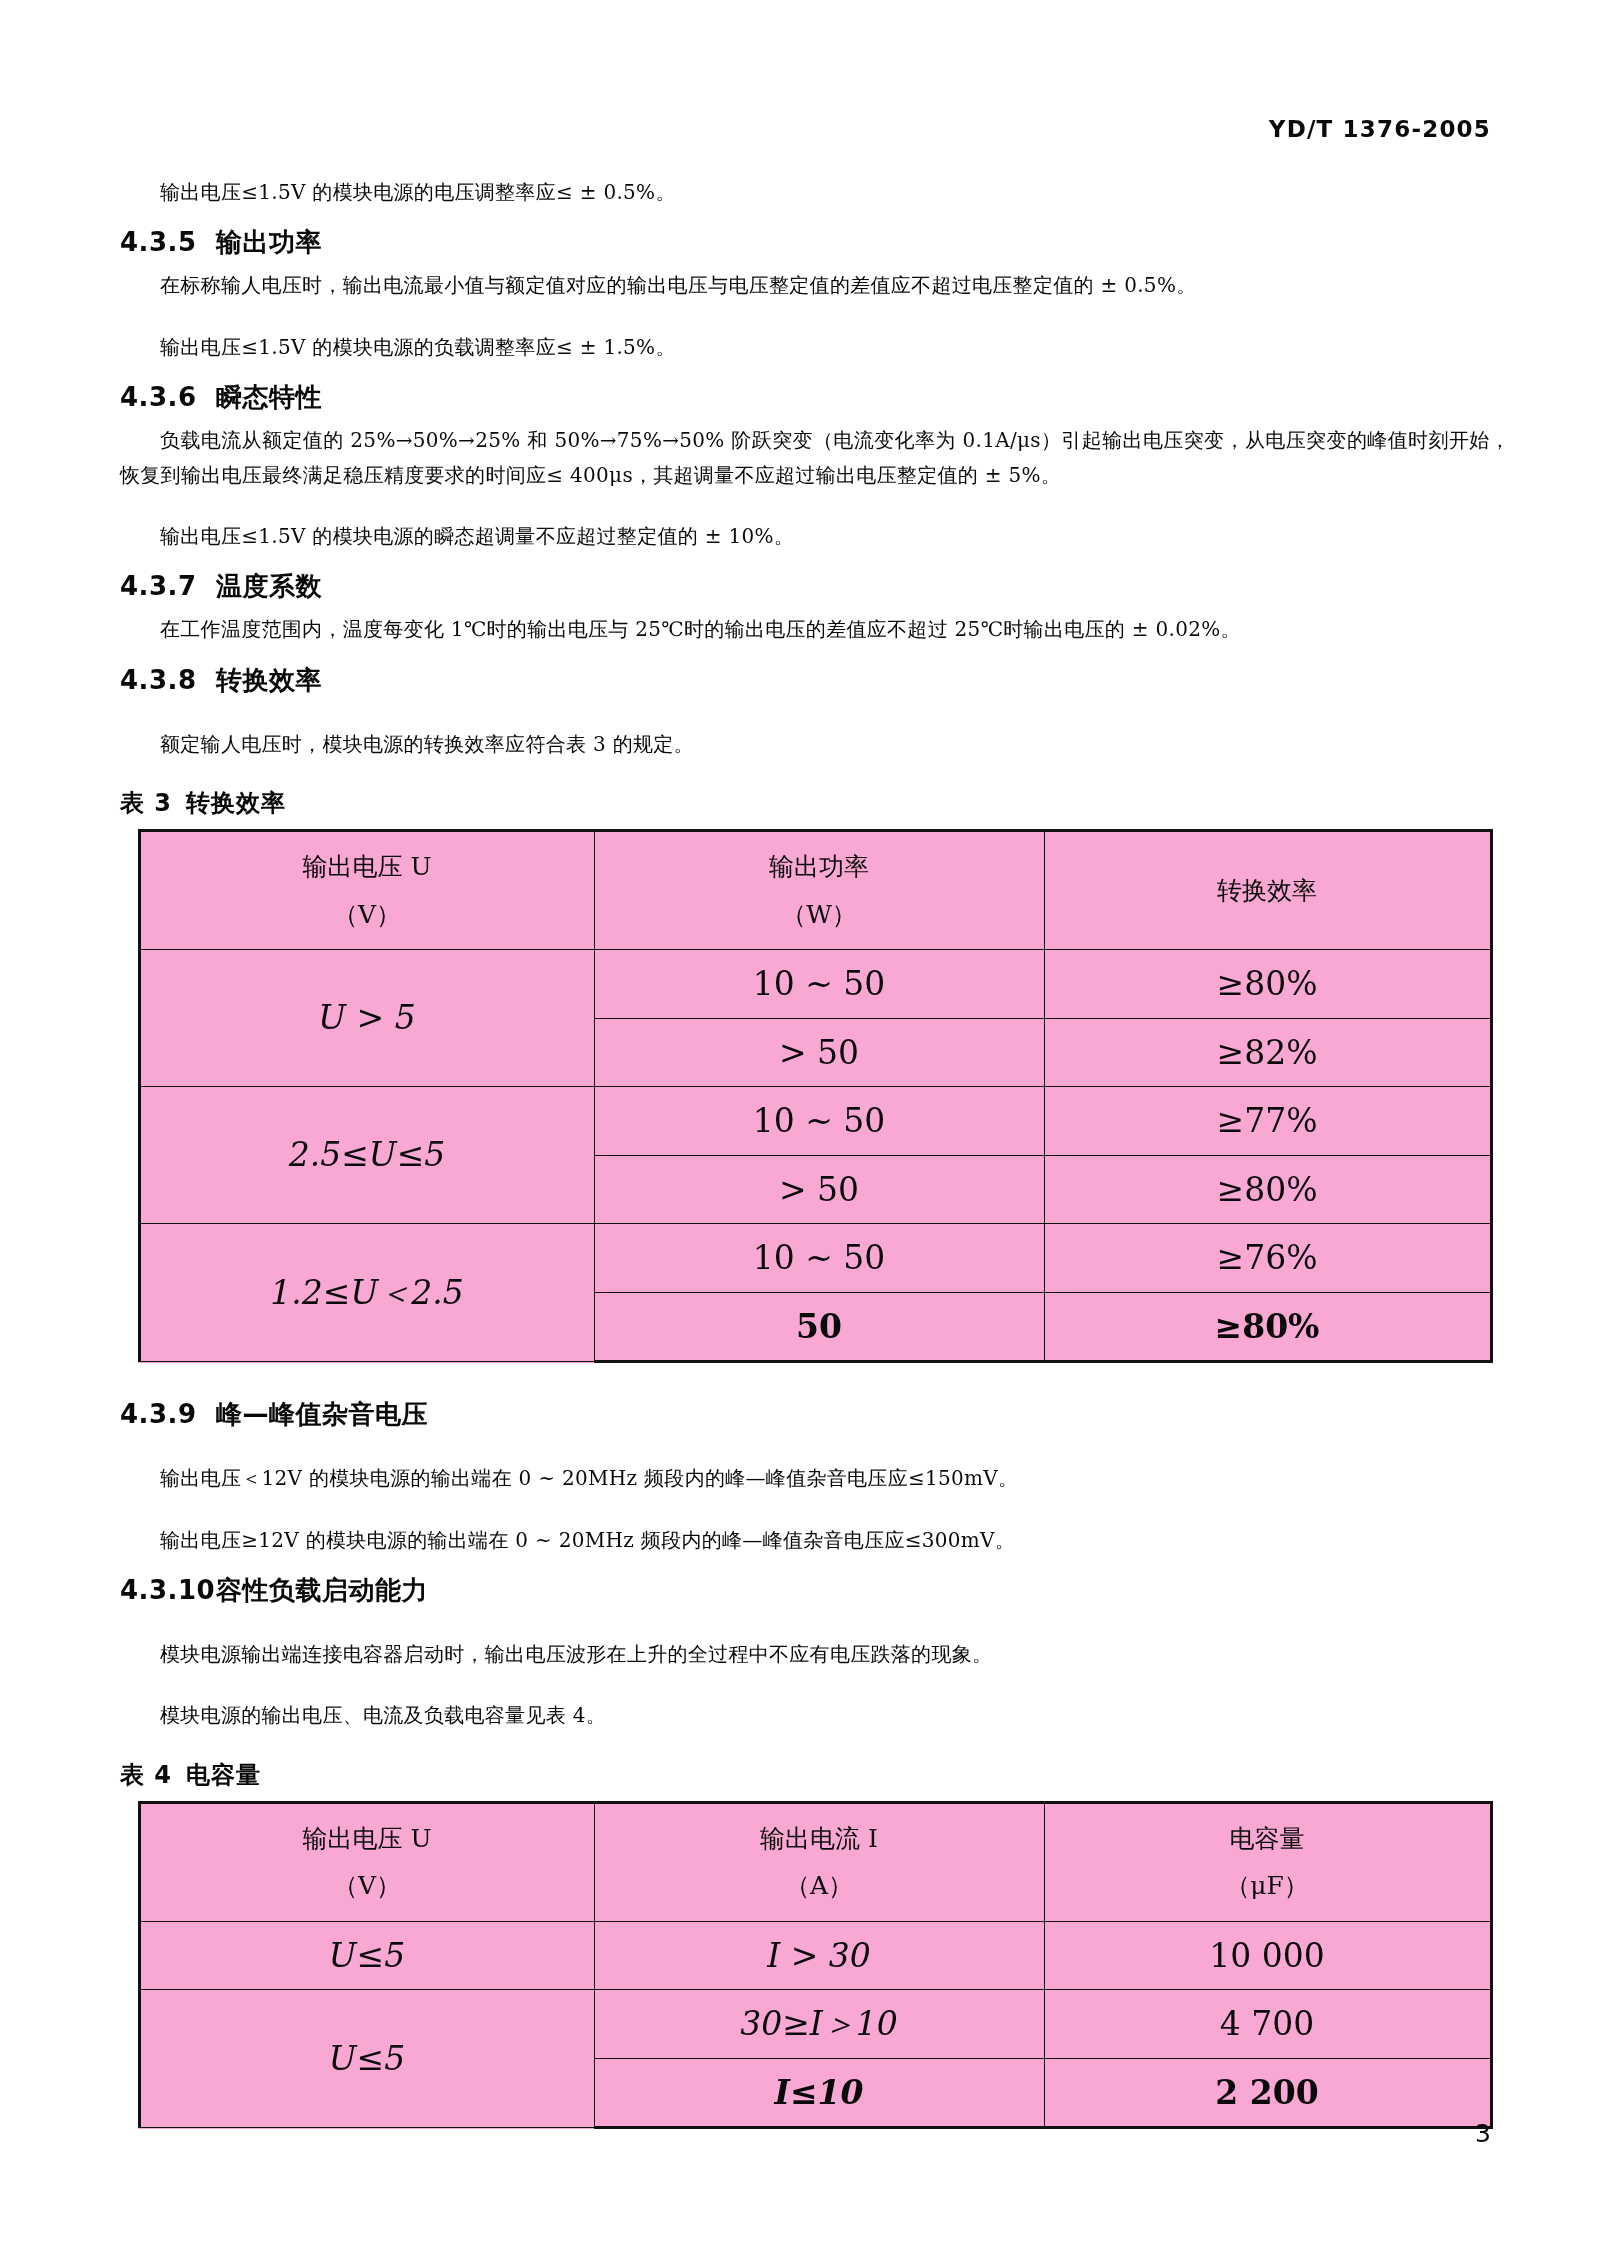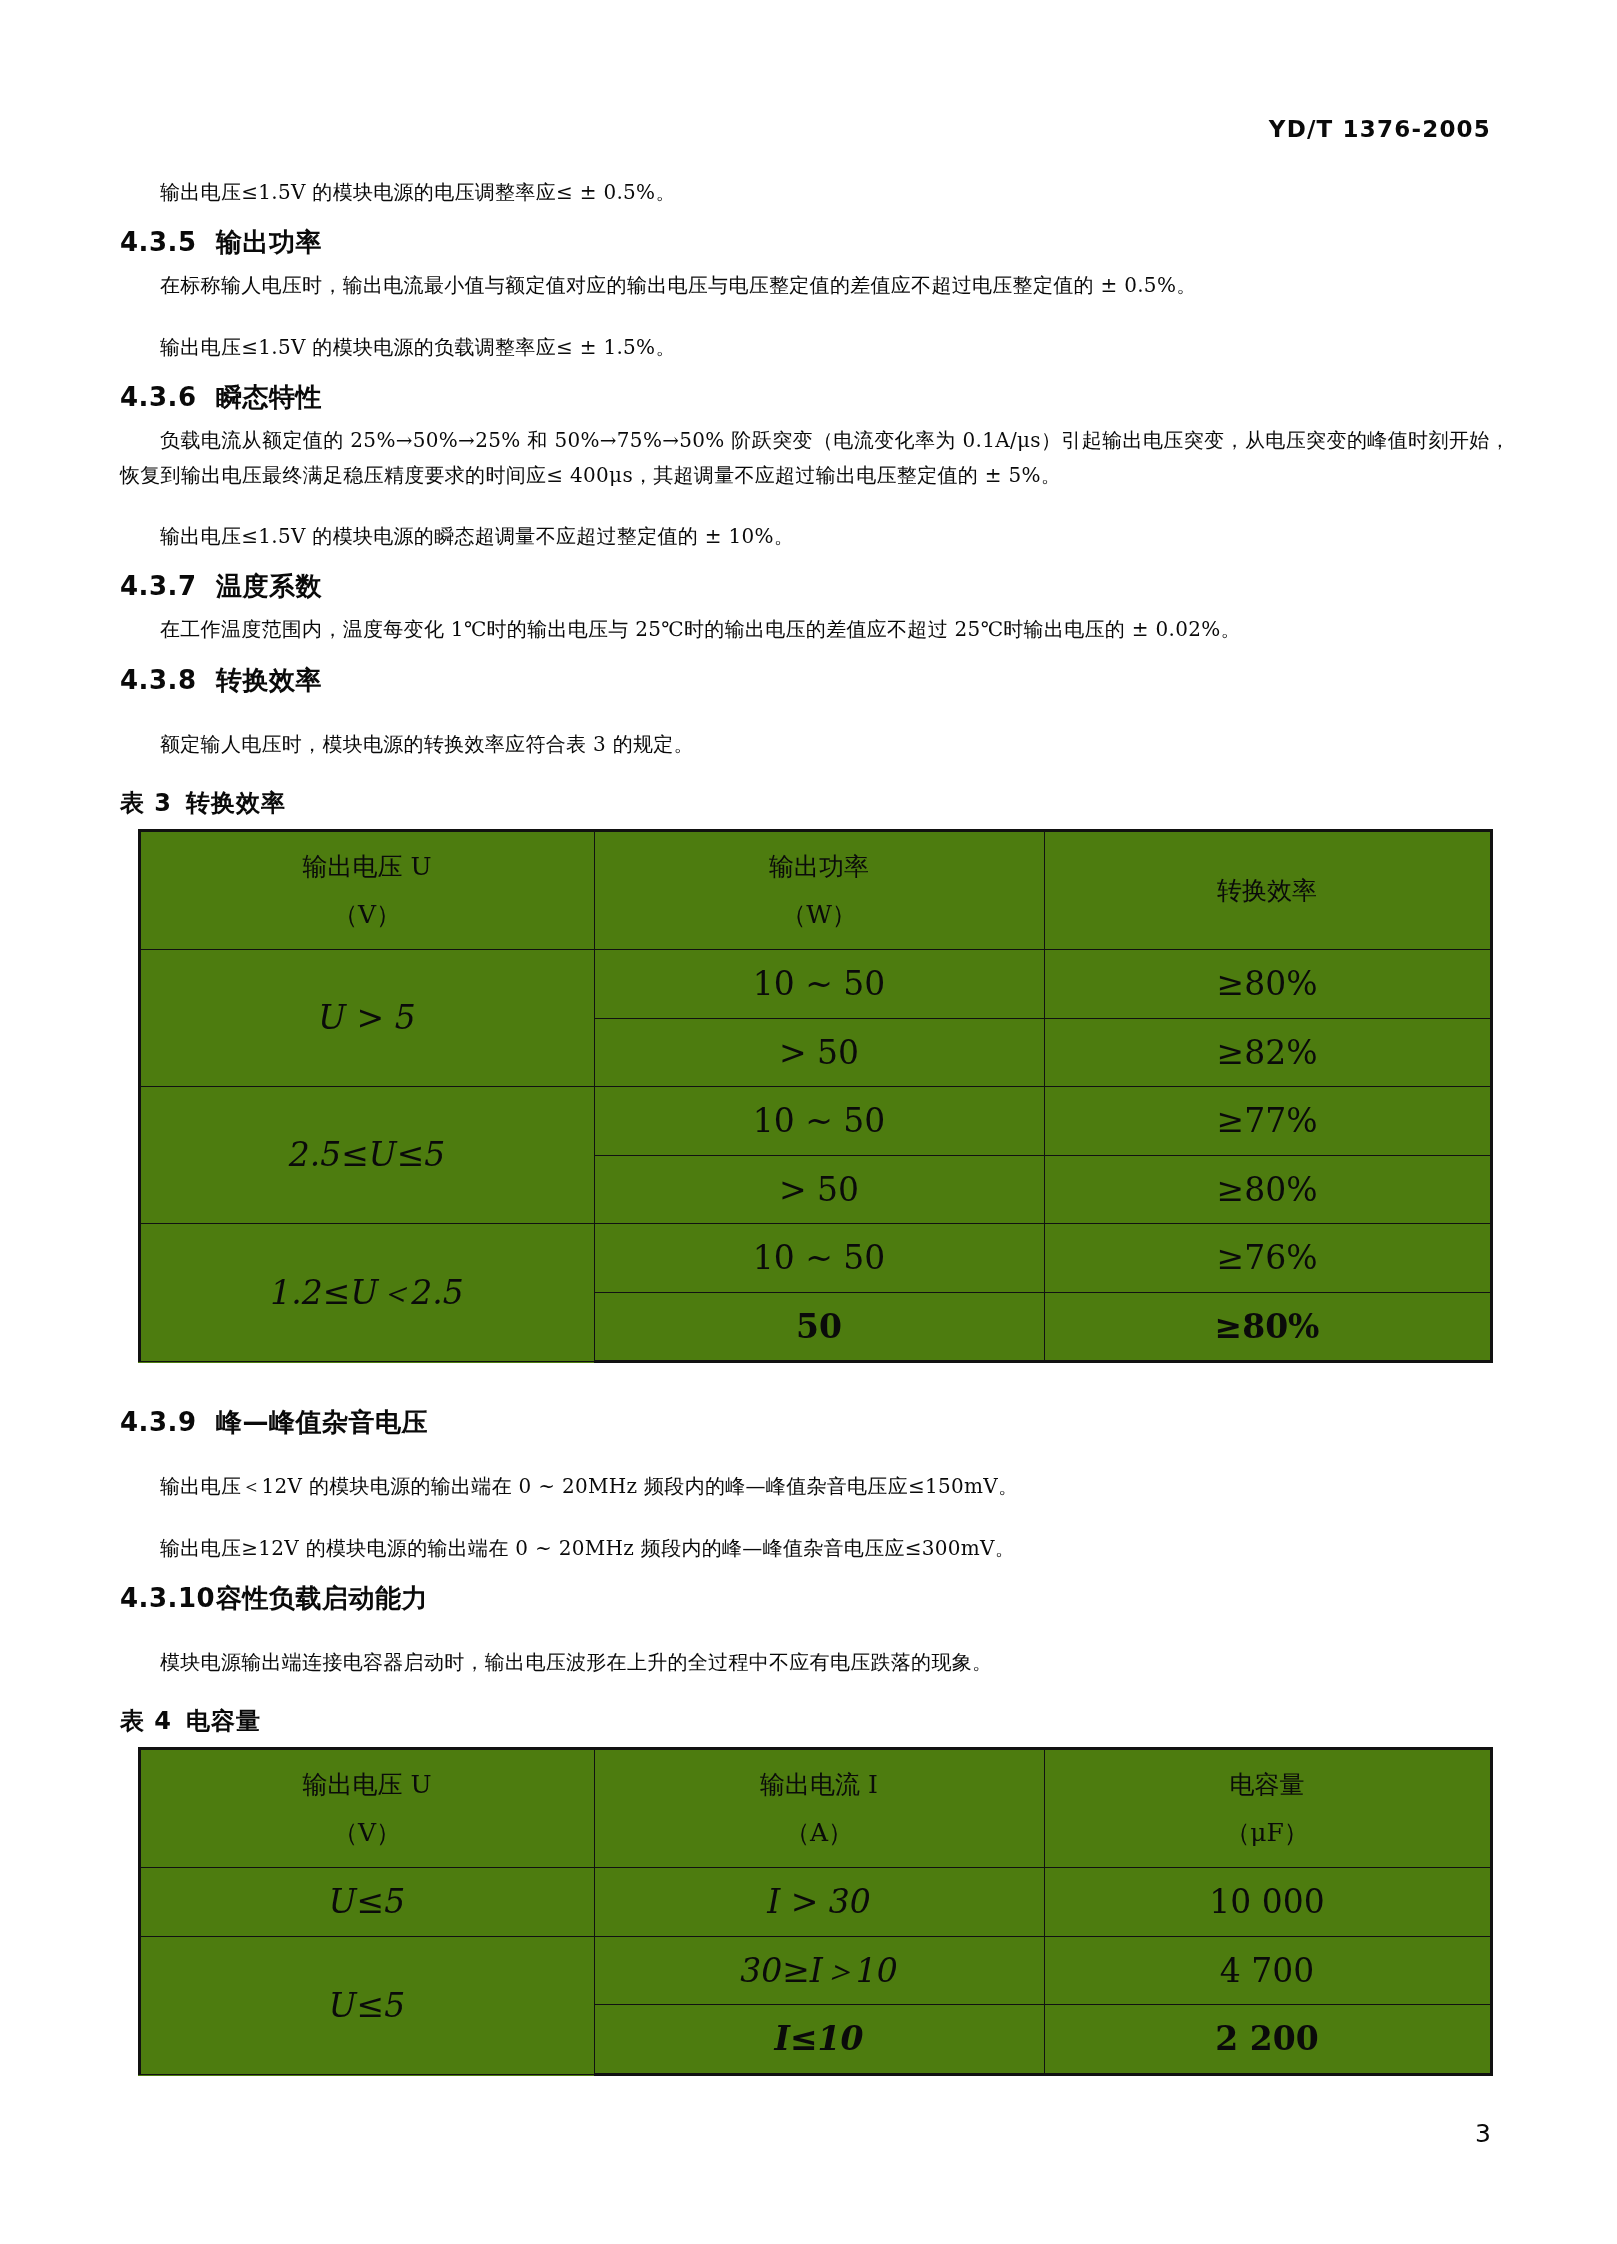--- a/index.html
+++ b/index.html
@@ -71,23 +71,23 @@
     font-weight: bold;
     margin: 26px 0 10px 0;
     letter-spacing: 1px;
   }
   .table-caption .cap-gap { display: inline-block; width: 14px; }
 
   
   table.std {
     border-collapse: collapse;
     width: 1352px;
-    margin: 8px auto;
+    margin: 0 auto;
     table-layout: fixed;
-    background: #4d7c0f;
+    background: #f9a8d4;
   }
   table.std td {
     border: 1.5px solid #111;
     text-align: center;
     vertical-align: middle;
     font-size: 33px;
     padding: 9px 6px;
     line-height: 1.5;
   }
   table.std .thcell {
@@ -214,20 +214,21 @@
     <h4 class="heading">
       <span class="num">4.3.9</span><span>峰—峰值杂音电压</span>
     </h4>
     <p class="para tight">输出电压＜12V 的模块电源的输出端在 0 ~ 20MHz 频段内的峰—峰值杂音电压应≤150mV。</p>
     <p class="para tight">输出电压≥12V 的模块电源的输出端在 0 ~ 20MHz 频段内的峰—峰值杂音电压应≤300mV。</p>
 
     <h4 class="heading">
       <span class="num">4.3.10</span><span>容性负载启动能力</span>
     </h4>
     <p class="para tight">模块电源输出端连接电容器启动时，输出电压波形在上升的全过程中不应有电压跌落的现象。</p>
+    <p class="para tight">模块电源的输出电压、电流及负载电容量见表 4。</p>
 
     <div class="table-caption">
       <span>表 4</span><span class="cap-gap"></span><span>电容量</span>
     </div>
 
     <div class="tbl-wrap">
       <table class="std">
         <colgroup>
           <col class="col-a">
             <col class="col-b">

